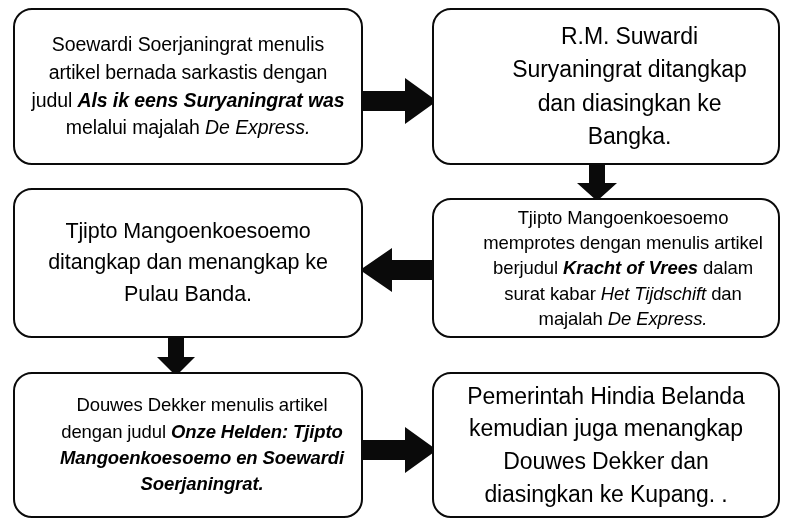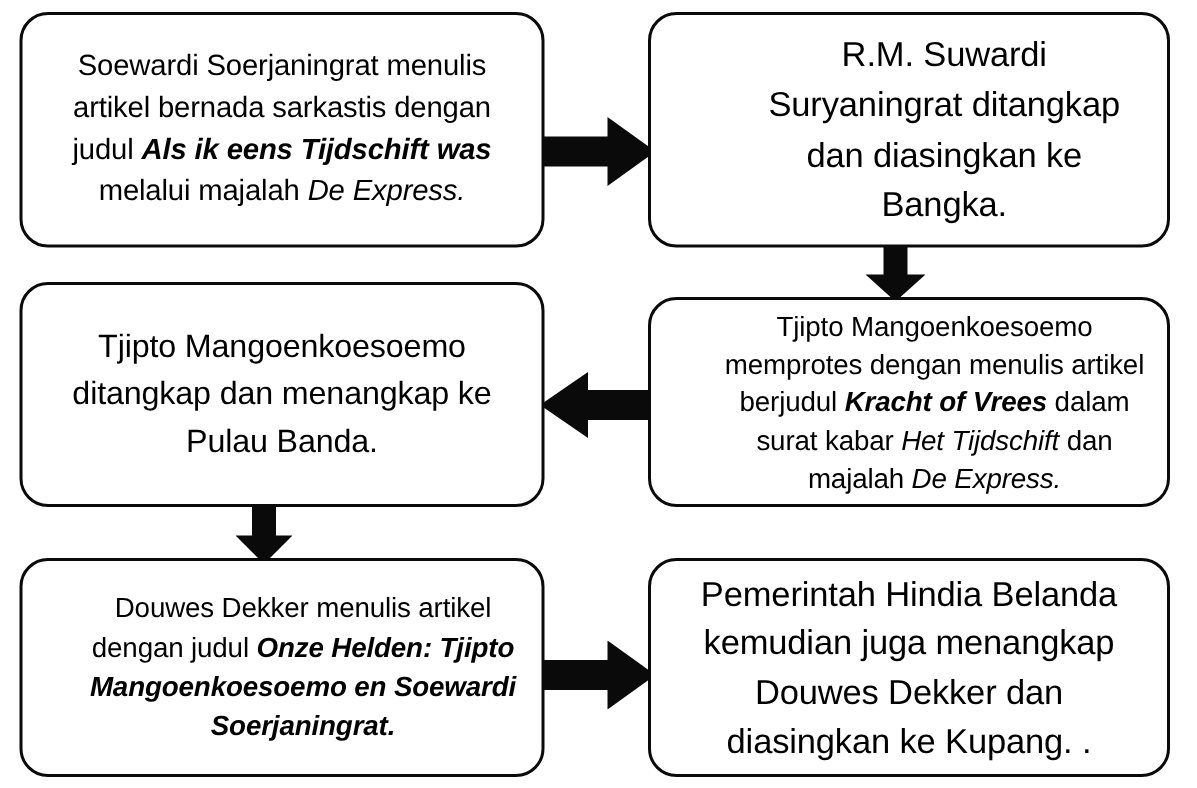--- a/index.html
+++ b/index.html
@@ -71,21 +71,21 @@
     z-index: 1;
   }
   .arrow svg { display: block; }
 </style>
 </head>
 <body>
 
 <div id="flowchart">
 
   <div class="node" id="node-1">
-    <span class="node-text">Soewardi Soerjaningrat menulis artikel bernada sarkastis dengan judul <b>Als ik eens Tijdschift was</b> melalui majalah <i>De Express.</i></span>
+    <span class="node-text">Soewardi Soerjaningrat menulis artikel bernada sarkastis dengan judul <b>Als ik eens Suryaningrat was</b> melalui majalah <i>De Express.</i></span>
   </div>
 
   <div class="arrow" id="arrow-1" style="left:361px; top:78px;">
     <svg width="76" height="46" viewBox="0 0 76 46" aria-hidden="true">
       <polygon points="0,13 44,13 44,0 76,23 44,46 44,33 0,33" fill="#0a0a0a"></polygon>
     </svg>
   </div>
 
   <div class="node" id="node-2">
     <span class="node-text">R.M. Suwardi Suryaningrat ditangkap dan diasingkan ke Bangka.</span>

